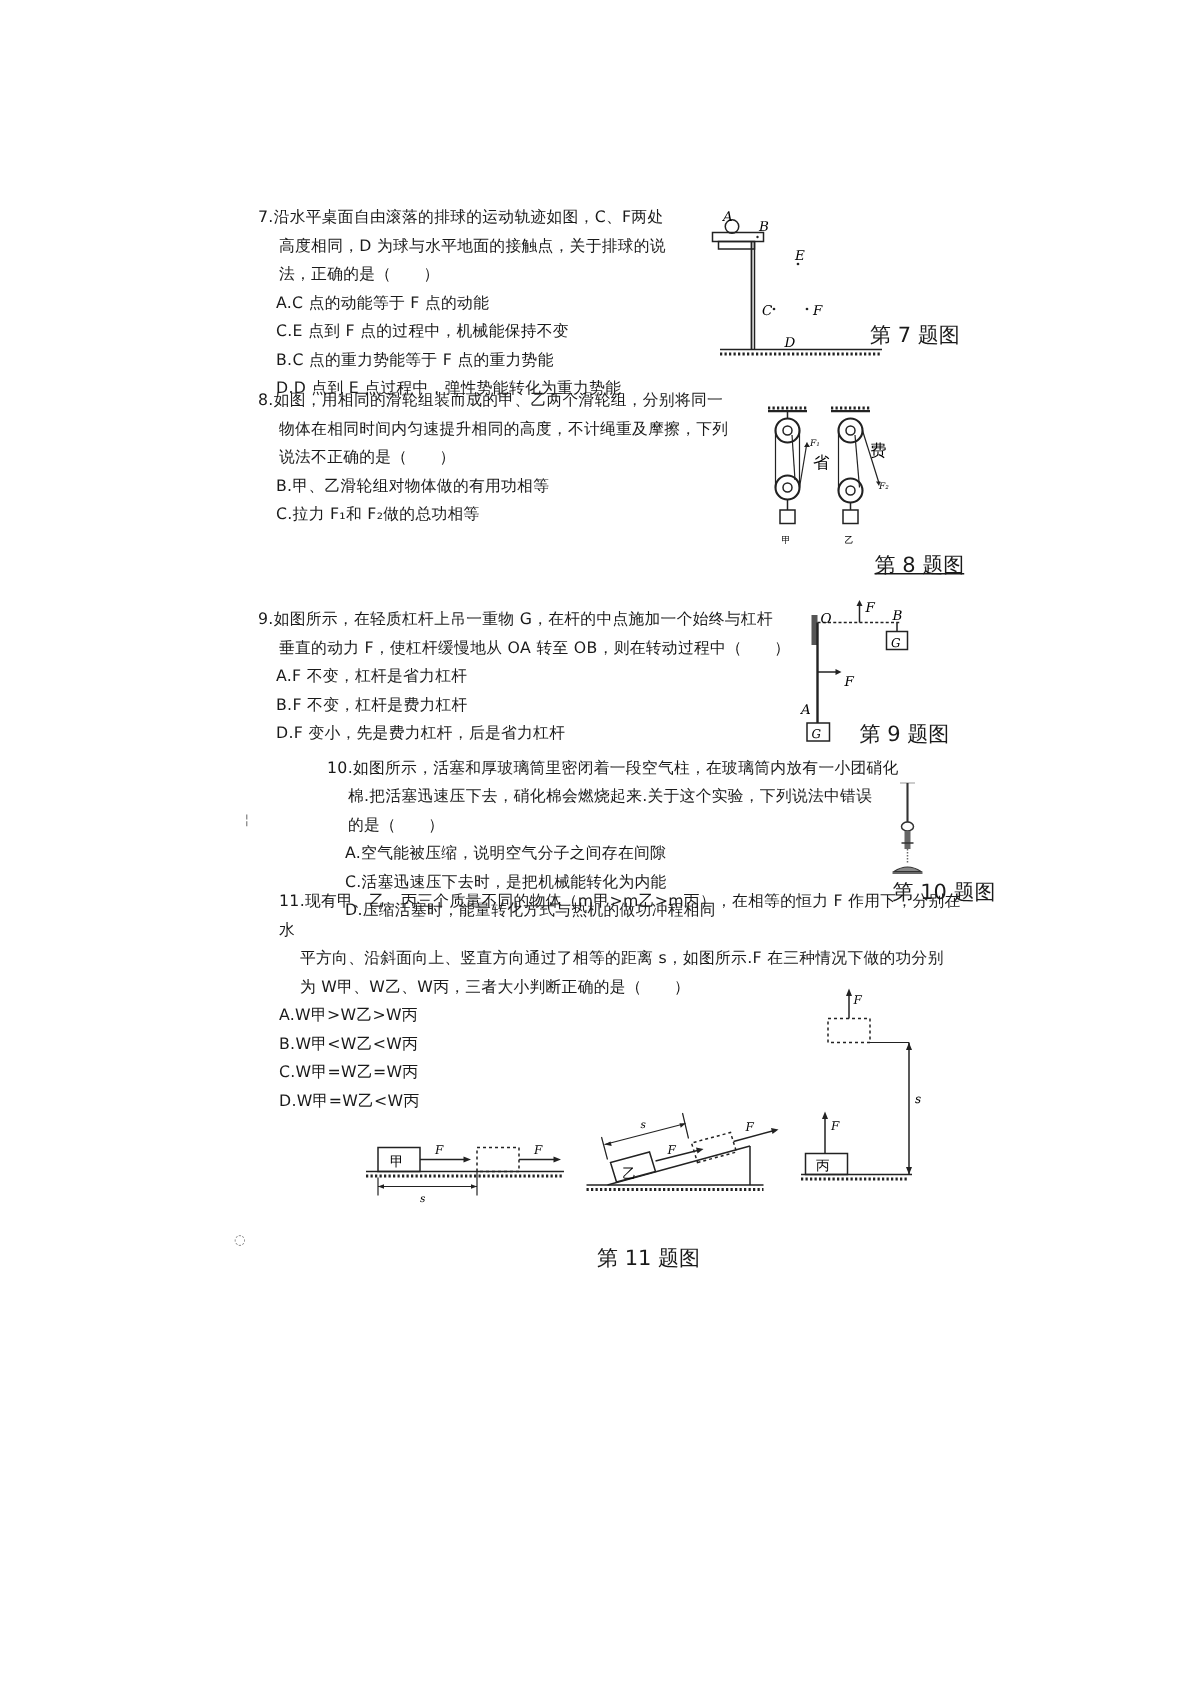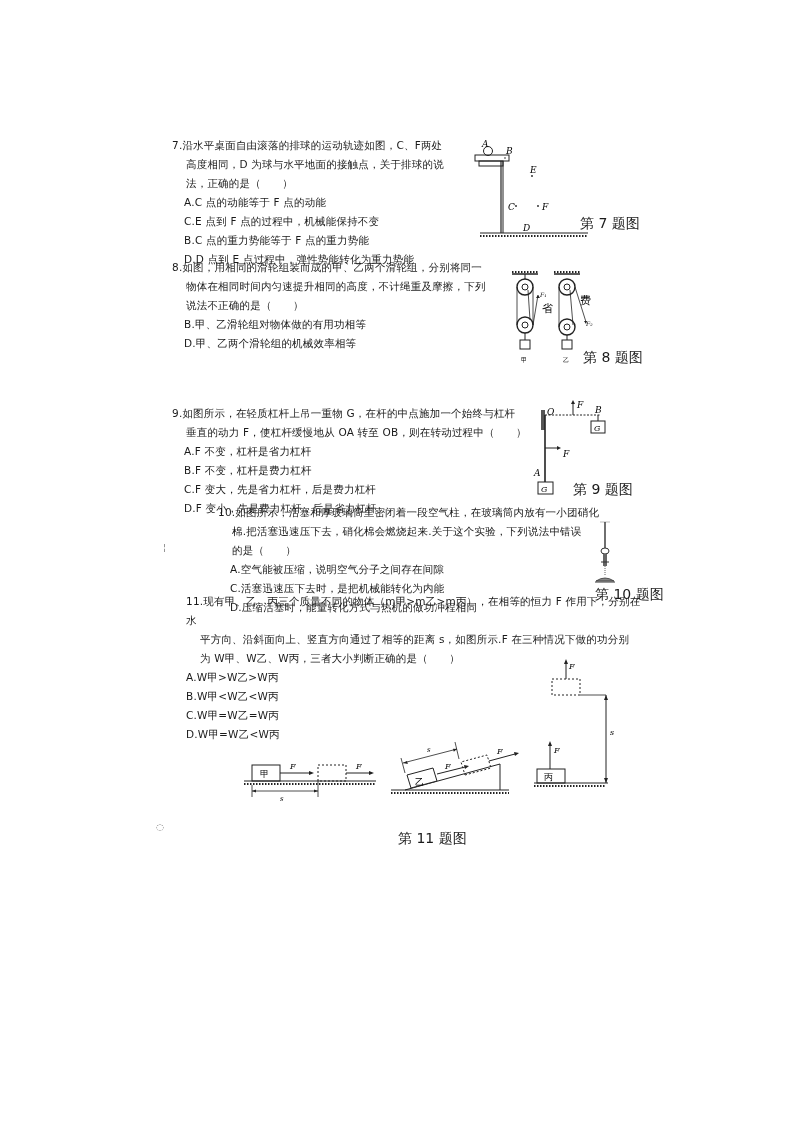--- a/index.html
+++ b/index.html
@@ -51,21 +51,21 @@
 </svg>
 <div class="cap" style="left:580px; top:215px;">第 7 题图</div>
 
 <div class="q" style="left:172px; top:258px; width:340px;">
   <div class="stem">
     <div><span>8.</span><span>如图，用相同的滑轮组装而成的甲、乙两个滑轮组，分别将同一</span></div>
     <div class="indent">物体在相同时间内匀速提升相同的高度，不计绳重及摩擦，下列</div>
     <div class="indent">说法不正确的是（　　）</div>
   </div>
   <div class="opt">B.甲、乙滑轮组对物体做的有用功相等</div>
-  <div class="opt">D.甲、乙两个滑轮组的机械效率相等</div>
+  <div class="opt">C.拉力 F₁和 F₂做的总功相等</div>
 </div>
 <svg class="fig" style="left:508px; top:270px;" width="90" height="105" viewBox="0 0 90 105">
 
   <line x1="4" y1="4" x2="30" y2="4" stroke="#222" stroke-width="1.5"></line>
   <path d="M4 2 L30 2" stroke="#222" stroke-width="2" stroke-dasharray="1.5 1.5"></path>
   <circle cx="17" cy="17" r="8" fill="none" stroke="#222" stroke-width="1.4"></circle>
   <circle cx="17" cy="17" r="3" fill="none" stroke="#222" stroke-width="1"></circle>
   <line x1="17" y1="4" x2="17" y2="9" stroke="#222"></line>
   <circle cx="17" cy="55" r="8" fill="none" stroke="#222" stroke-width="1.4"></circle>
   <circle cx="17" cy="55" r="3" fill="none" stroke="#222" stroke-width="1"></circle>
@@ -89,30 +89,29 @@
   <line x1="51" y1="17" x2="51" y2="57" stroke="#222" stroke-width="0.8"></line>
   <line x1="62" y1="20" x2="65" y2="55" stroke="#222" stroke-width="0.8"></line>
   <line x1="67" y1="17" x2="78" y2="52" stroke="#222" stroke-width="0.8"></line>
   <path d="M78 54 l-2 -3 l3 0 z" fill="#222"></path>
   <text x="78" y="56" font-size="6">F₂</text>
   <text x="72" y="34" font-size="11" style="font-style:normal">费</text>
   <line x1="59" y1="65" x2="59" y2="70" stroke="#222"></line>
   <rect x="54" y="70" width="10" height="9" fill="none" stroke="#222"></rect>
   <text x="55" y="92" font-size="6" style="font-style:normal">乙</text>
 </svg>
-<div class="cap" style="left:583px; top:349px;">第 8 题图</div>
+<div class="cap" style="left:583px; top:368px;text-decoration:underline;">第 8 题图</div>
 
 <div class="q" style="left:172px; top:404px; width:360px;">
   <div class="stem">
     <div><span>9.</span><span>如图所示，在轻质杠杆上吊一重物 G，在杆的中点施加一个始终与杠杆</span></div>
     <div class="indent">垂直的动力 F，使杠杆缓慢地从 OA 转至 OB，则在转动过程中（　　）</div>
   </div>
   <div class="opt">A.F 不变，杠杆是省力杠杆</div>
   <div class="opt">B.F 不变，杠杆是费力杠杆</div>
-  <div class="opt">C.F 变大，先是省力杠杆，后是费力杠杆</div>
   <div class="opt">D.F 变小，先是费力杠杆，后是省力杠杆</div>
 </div>
 <svg class="fig" style="left:530px; top:398px;" width="80" height="100" viewBox="0 0 80 100">
   <rect x="11" y="12" width="4" height="20" fill="#555"></rect>
   <line x1="15" y1="17" x2="15" y2="84" stroke="#222" stroke-width="1.6"></line>
   <line x1="15" y1="17" x2="70" y2="17" stroke="#222" stroke-width="1" stroke-dasharray="2 1.5"></line>
   <line x1="43" y1="17" x2="43" y2="4" stroke="#222" stroke-width="1"></line>
   <path d="M43 2 l-2 4 l4 0 z" fill="#222"></path>
   <text x="47" y="10" font-size="9">F</text>
   <text x="17" y="17" font-size="9">O</text>

